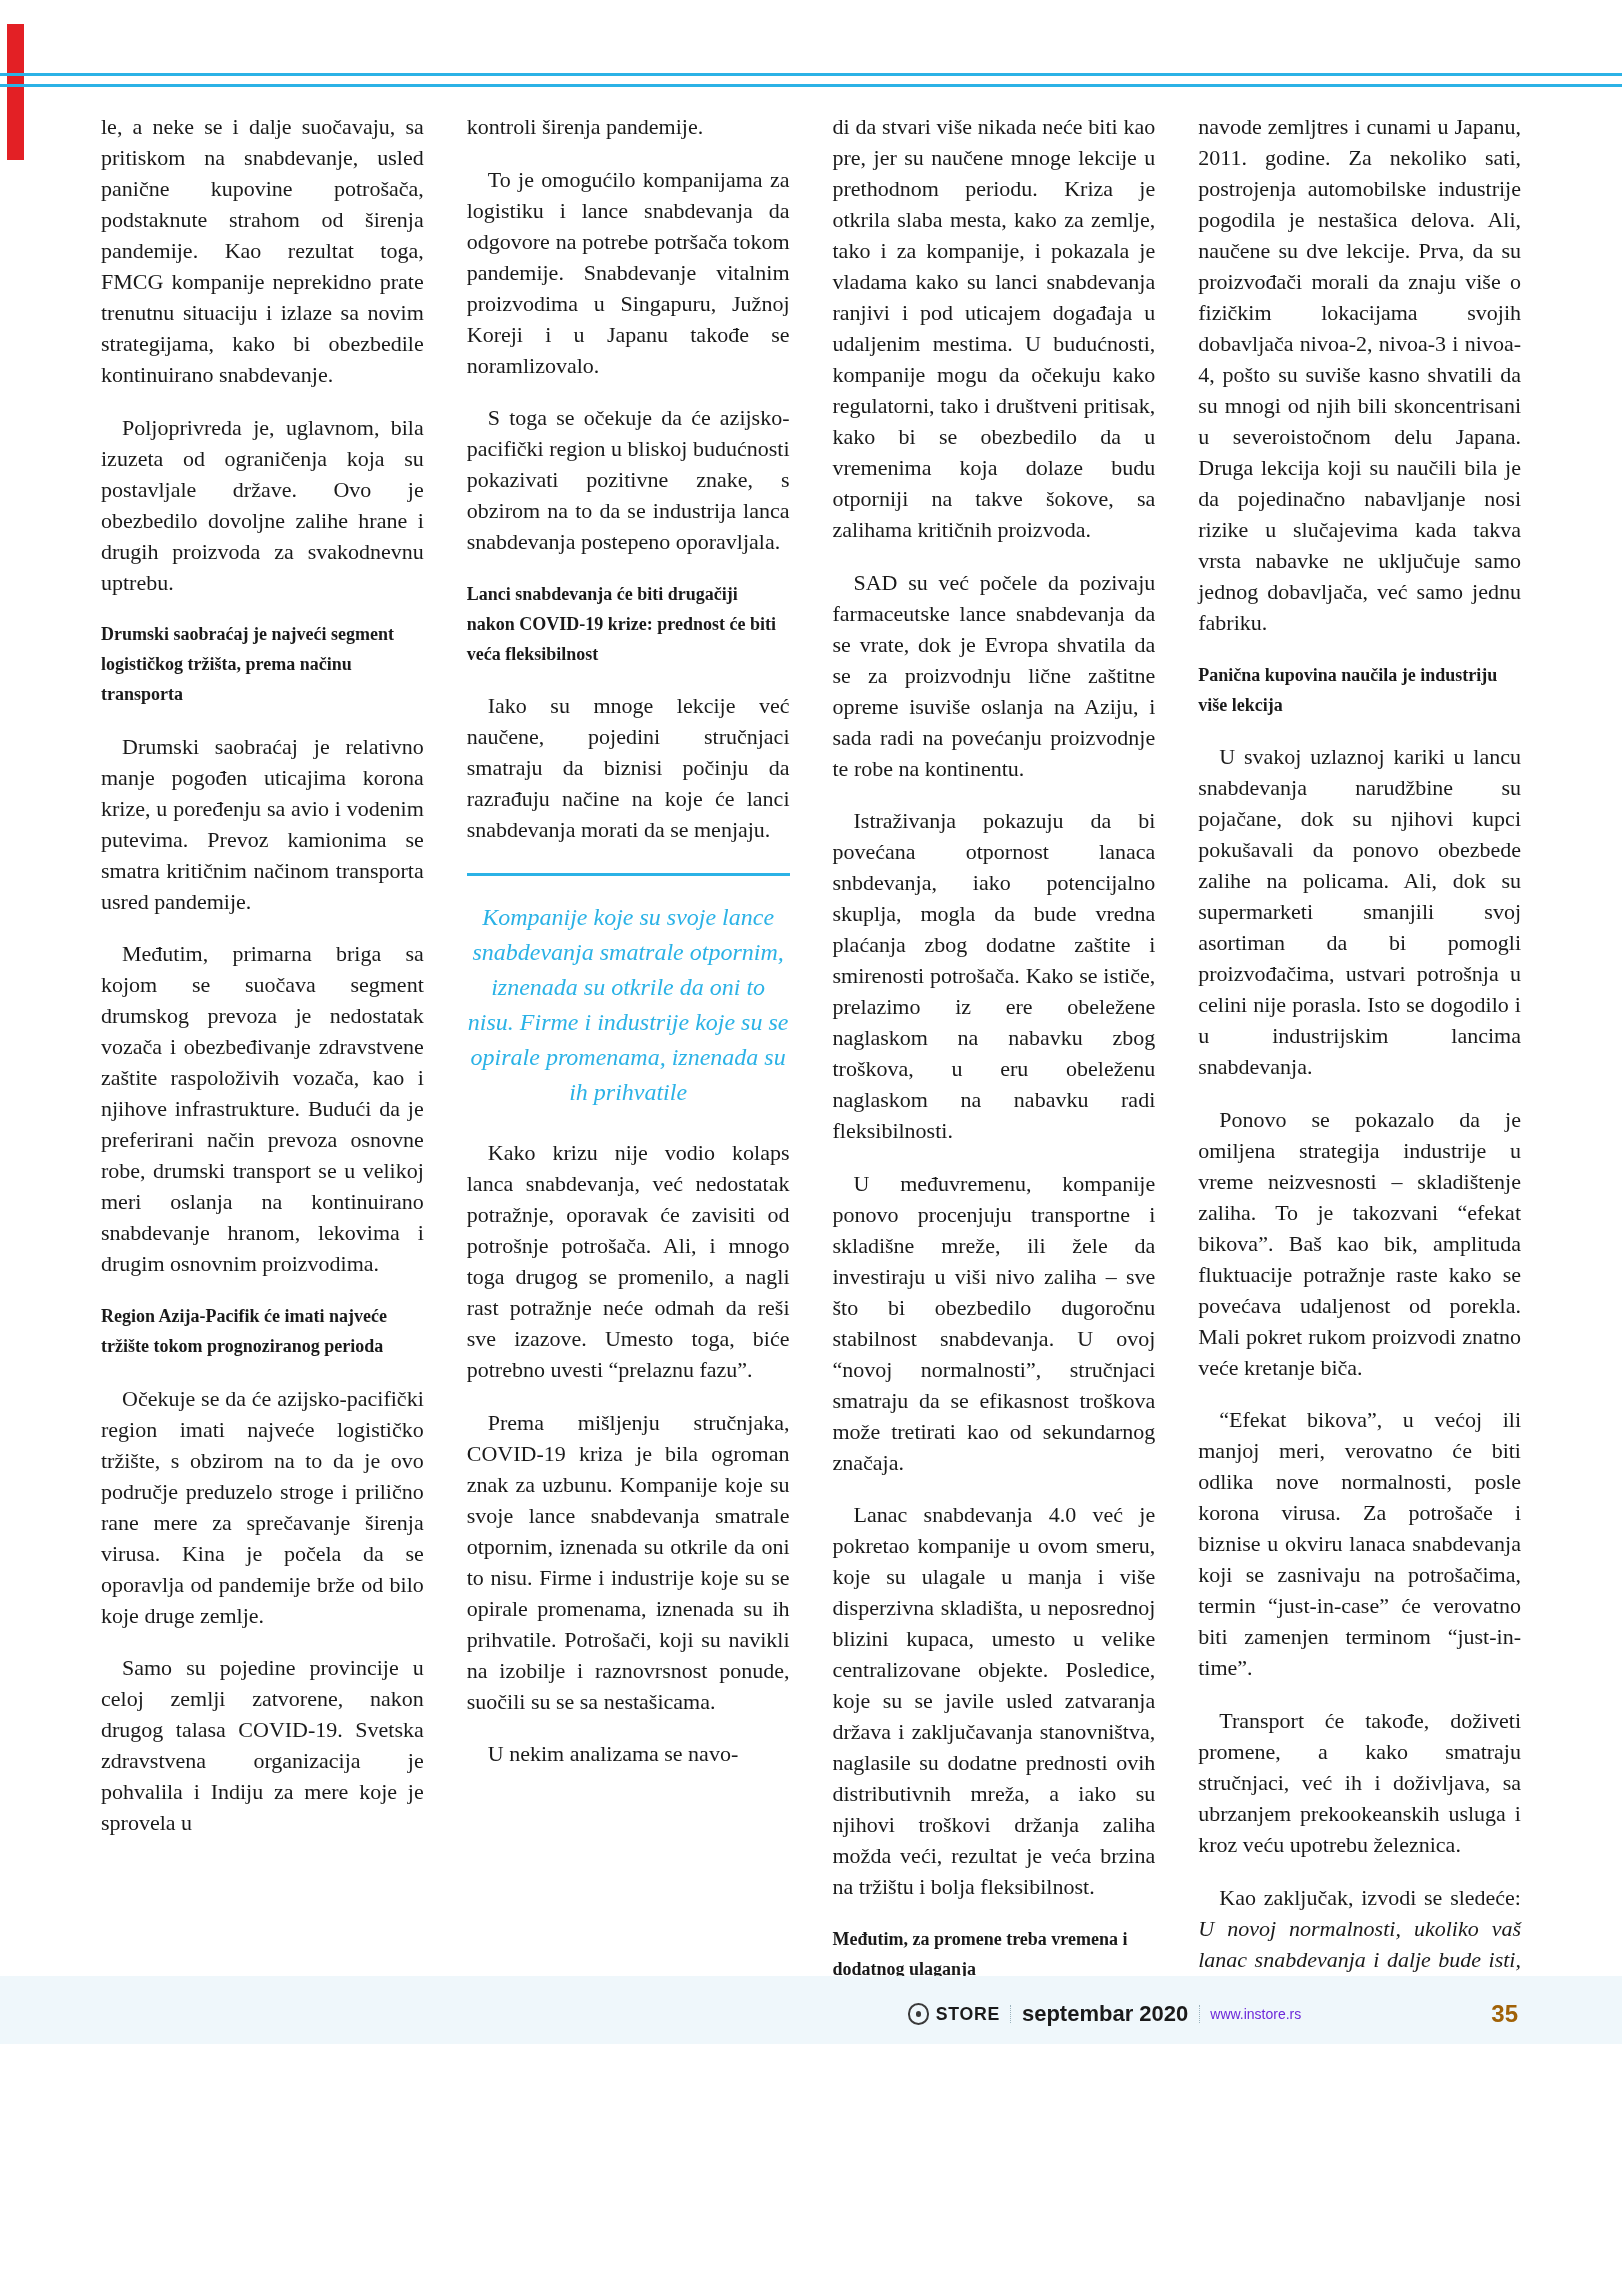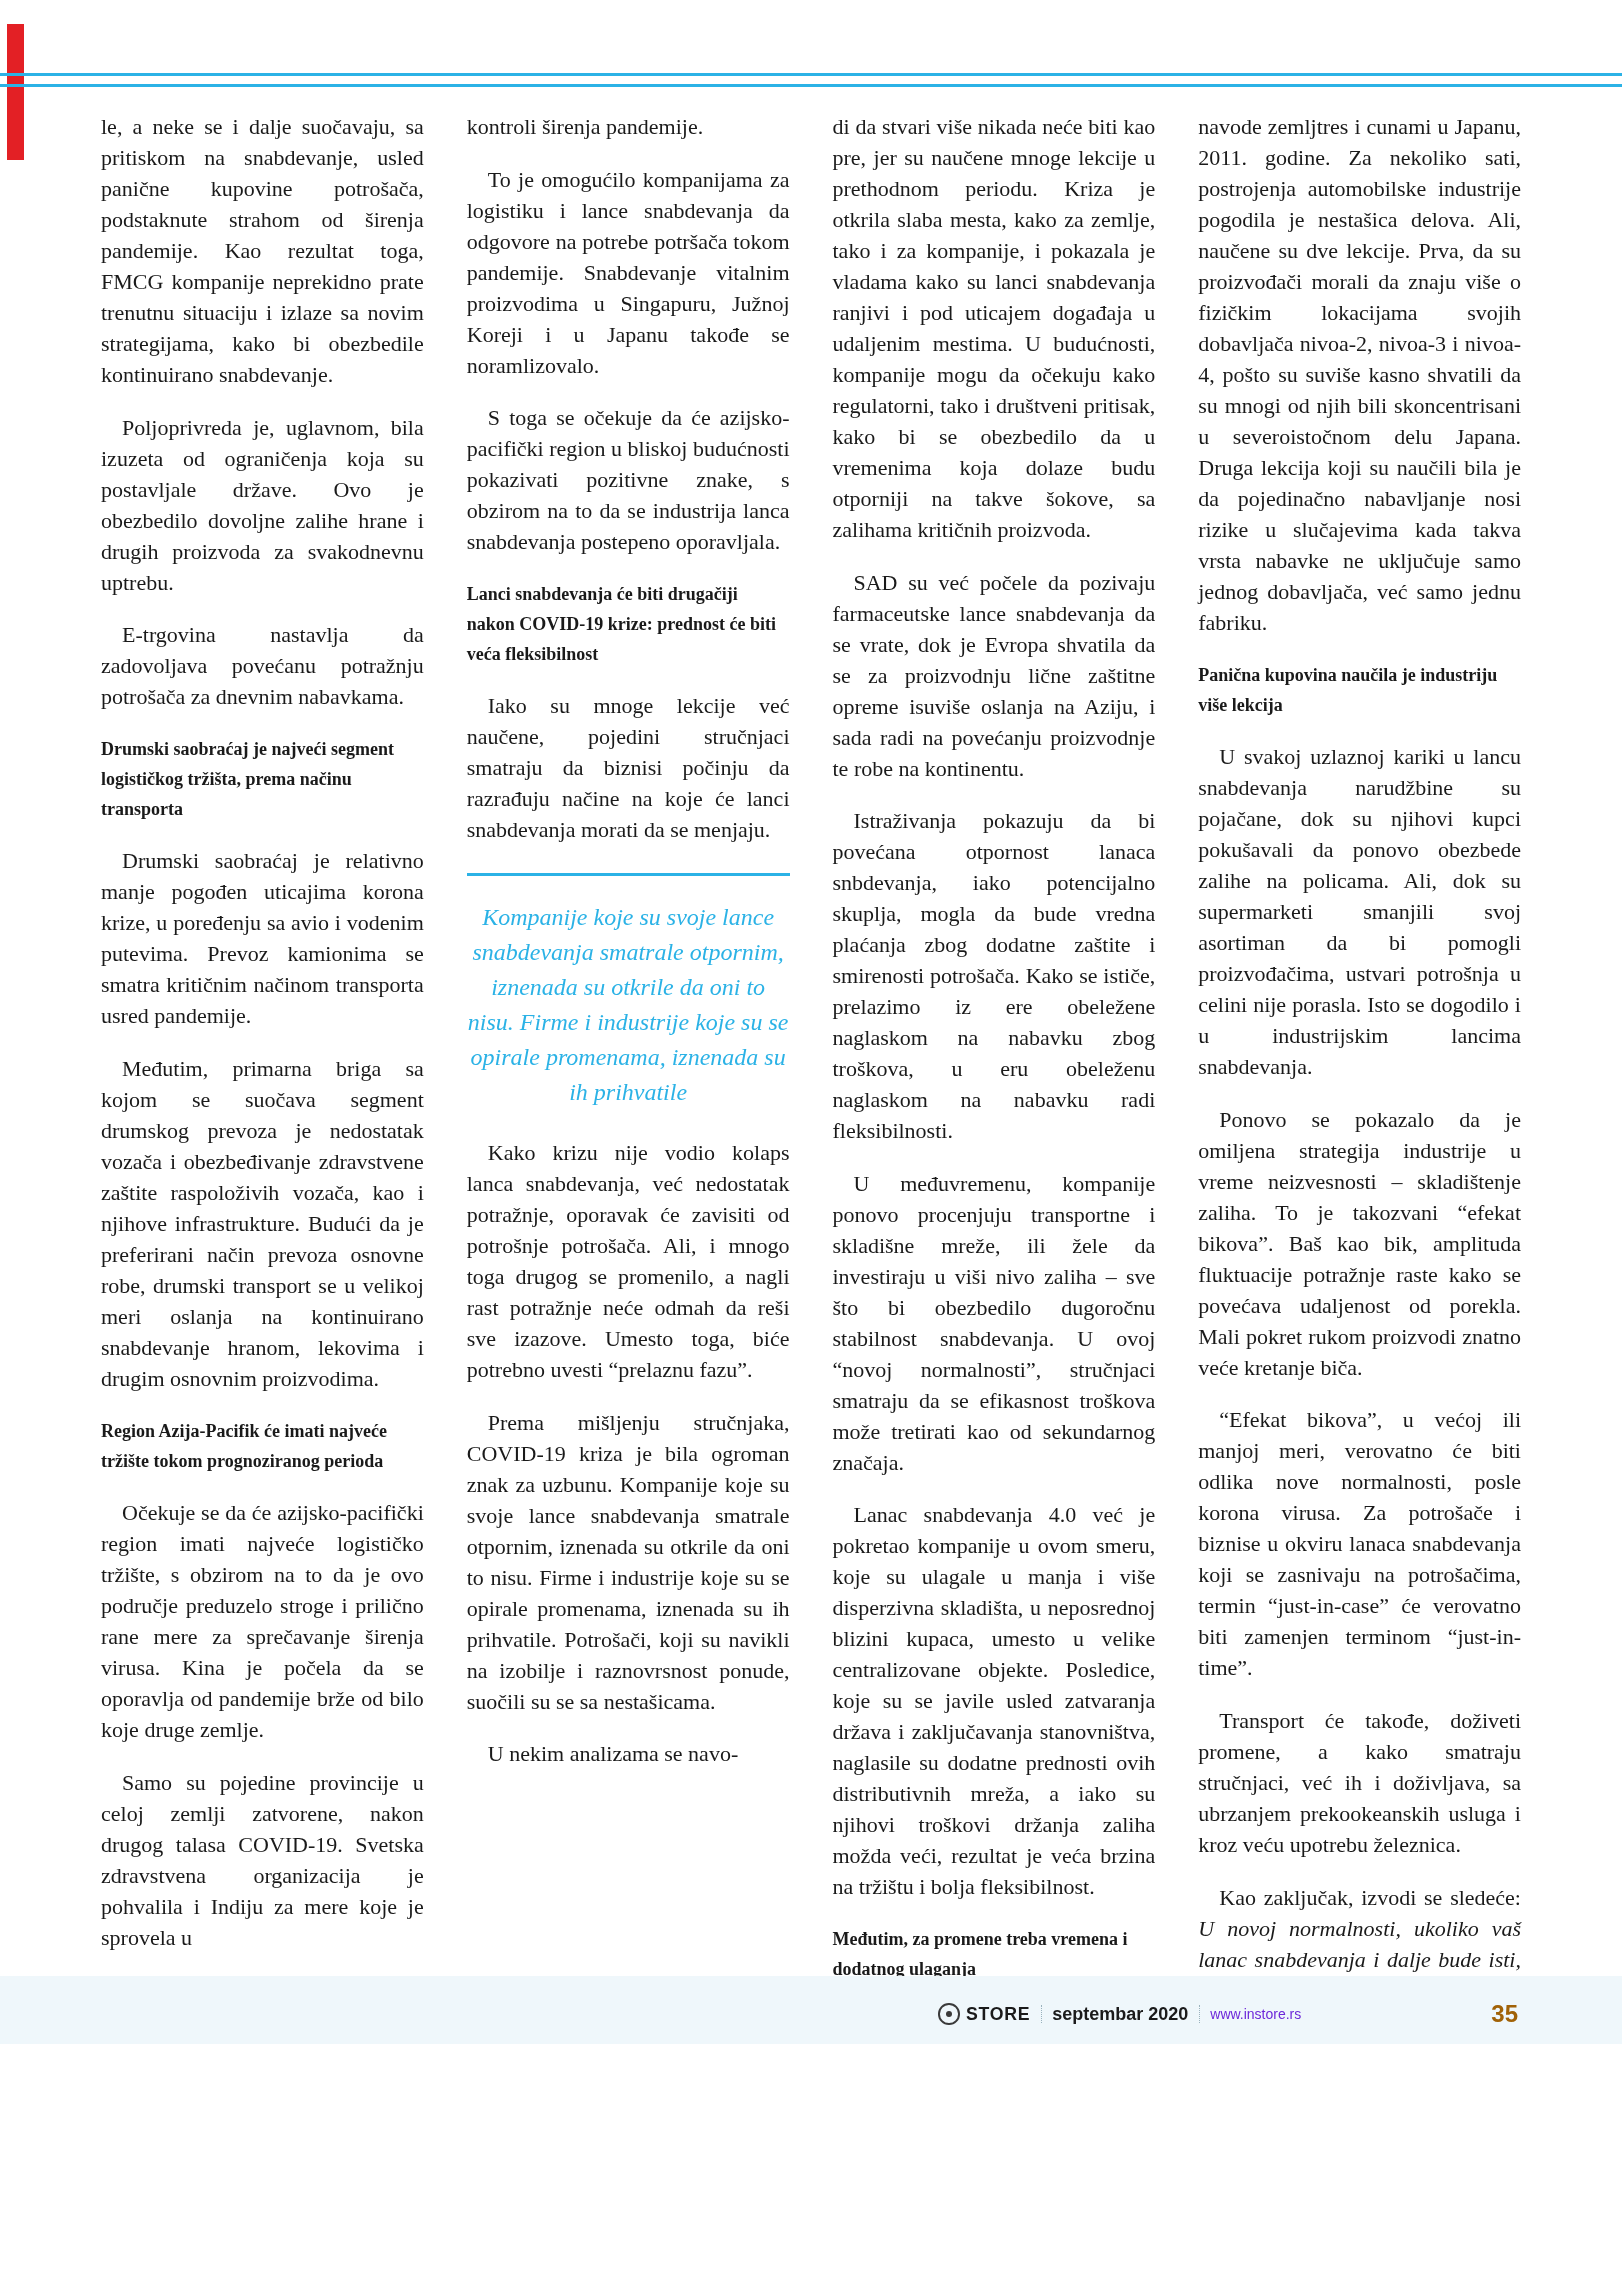--- a/index.html
+++ b/index.html
@@ -102,21 +102,21 @@
     letter-spacing: 0.7px;
   }
   .footer .sep {
     display: inline-block;
     height: 18.3px;
     border-left: 1.3px dotted #9ab2bd;
     margin: 0 10.5px;
   }
   .footer .issue {
     font-weight: bold;
-    font-size: 18px;
+    font-size: 22px;
   }
   .footer .site {
     font-size: 14px;
     color: #6d28d9;
   }
   .footer .page-num {
     font-weight: bold;
     font-size: 24px;
     margin-left: 190px;
     color: #a16207;
@@ -128,21 +128,20 @@
 <div class="page">
 
   <div class="red-bar"></div>
   <div class="top-rule first"></div>
   <div class="top-rule second"></div>
 
   <div class="columns">
     <div class="col">
         <p class="para noindent">le, a neke se i dalje suočavaju, sa pritiskom na snabdevanje, usled panične kupovine potrošača, podstaknute strahom od širenja pandemije. Kao rezultat toga, FMCG kompanije neprekidno prate trenutnu situaciju i izlaze sa novim strategijama, kako bi obezbedile kontinuirano snabdevanje.</p>
         <p class="para">Poljoprivreda je, uglavnom, bila izuzeta od ograničenja koja su postavljale države. Ovo je obezbedilo dovoljne zalihe hrane i drugih proizvoda za svakodnevnu uptrebu.</p>
-        <p class="para">E-trgovina nastavlja da zadovoljava povećanu potražnju potrošača za dnevnim nabavkama.</p>
         <h3 class="heading">Drumski saobraćaj je najveći segment logističkog tržišta, prema načinu transporta</h3>
         <p class="para">Drumski saobraćaj je relativno manje pogođen uticajima korona krize, u poređenju sa avio i vodenim putevima. Prevoz kamionima se smatra kritičnim načinom transporta usred pandemije.</p>
         <p class="para">Međutim, primarna briga sa kojom se suočava segment drumskog prevoza je nedostatak vozača i obezbeđivanje zdravstvene zaštite raspoloživih vozača, kao i njihove infrastrukture. Budući da je preferirani način prevoza osnovne robe, drumski transport se u velikoj meri oslanja na kontinuirano snabdevanje hranom, lekovima i drugim osnovnim proizvodima.</p>
         <h3 class="heading">Region Azija-Pacifik će imati najveće tržište tokom prognoziranog perioda</h3>
         <p class="para">Očekuje se da će azijsko-pacifički region imati najveće logističko tržište, s obzirom na to da je ovo područje preduzelo stroge i prilično rane mere za sprečavanje širenja virusa. Kina je počela da se oporavlja od pandemije brže od bilo koje druge zemlje.</p>
         <p class="para">Samo su pojedine provincije u celoj zemlji zatvorene, nakon drugog talasa COVID-19. Svetska zdravstvena organizacija je pohvalila i Indiju za mere koje je sprovela u</p>
       </div>
     <div class="col">
         <p class="para noindent">kontroli širenja pandemije.</p>
         <p class="para">To je omogućilo kompanijama za logistiku i lance snabdevanja da odgovore na potrebe potršača tokom pandemije. Snabdevanje vitalnim proizvodima u Singapuru, Južnoj Koreji i u Japanu takođe se noramlizovalo.</p>

